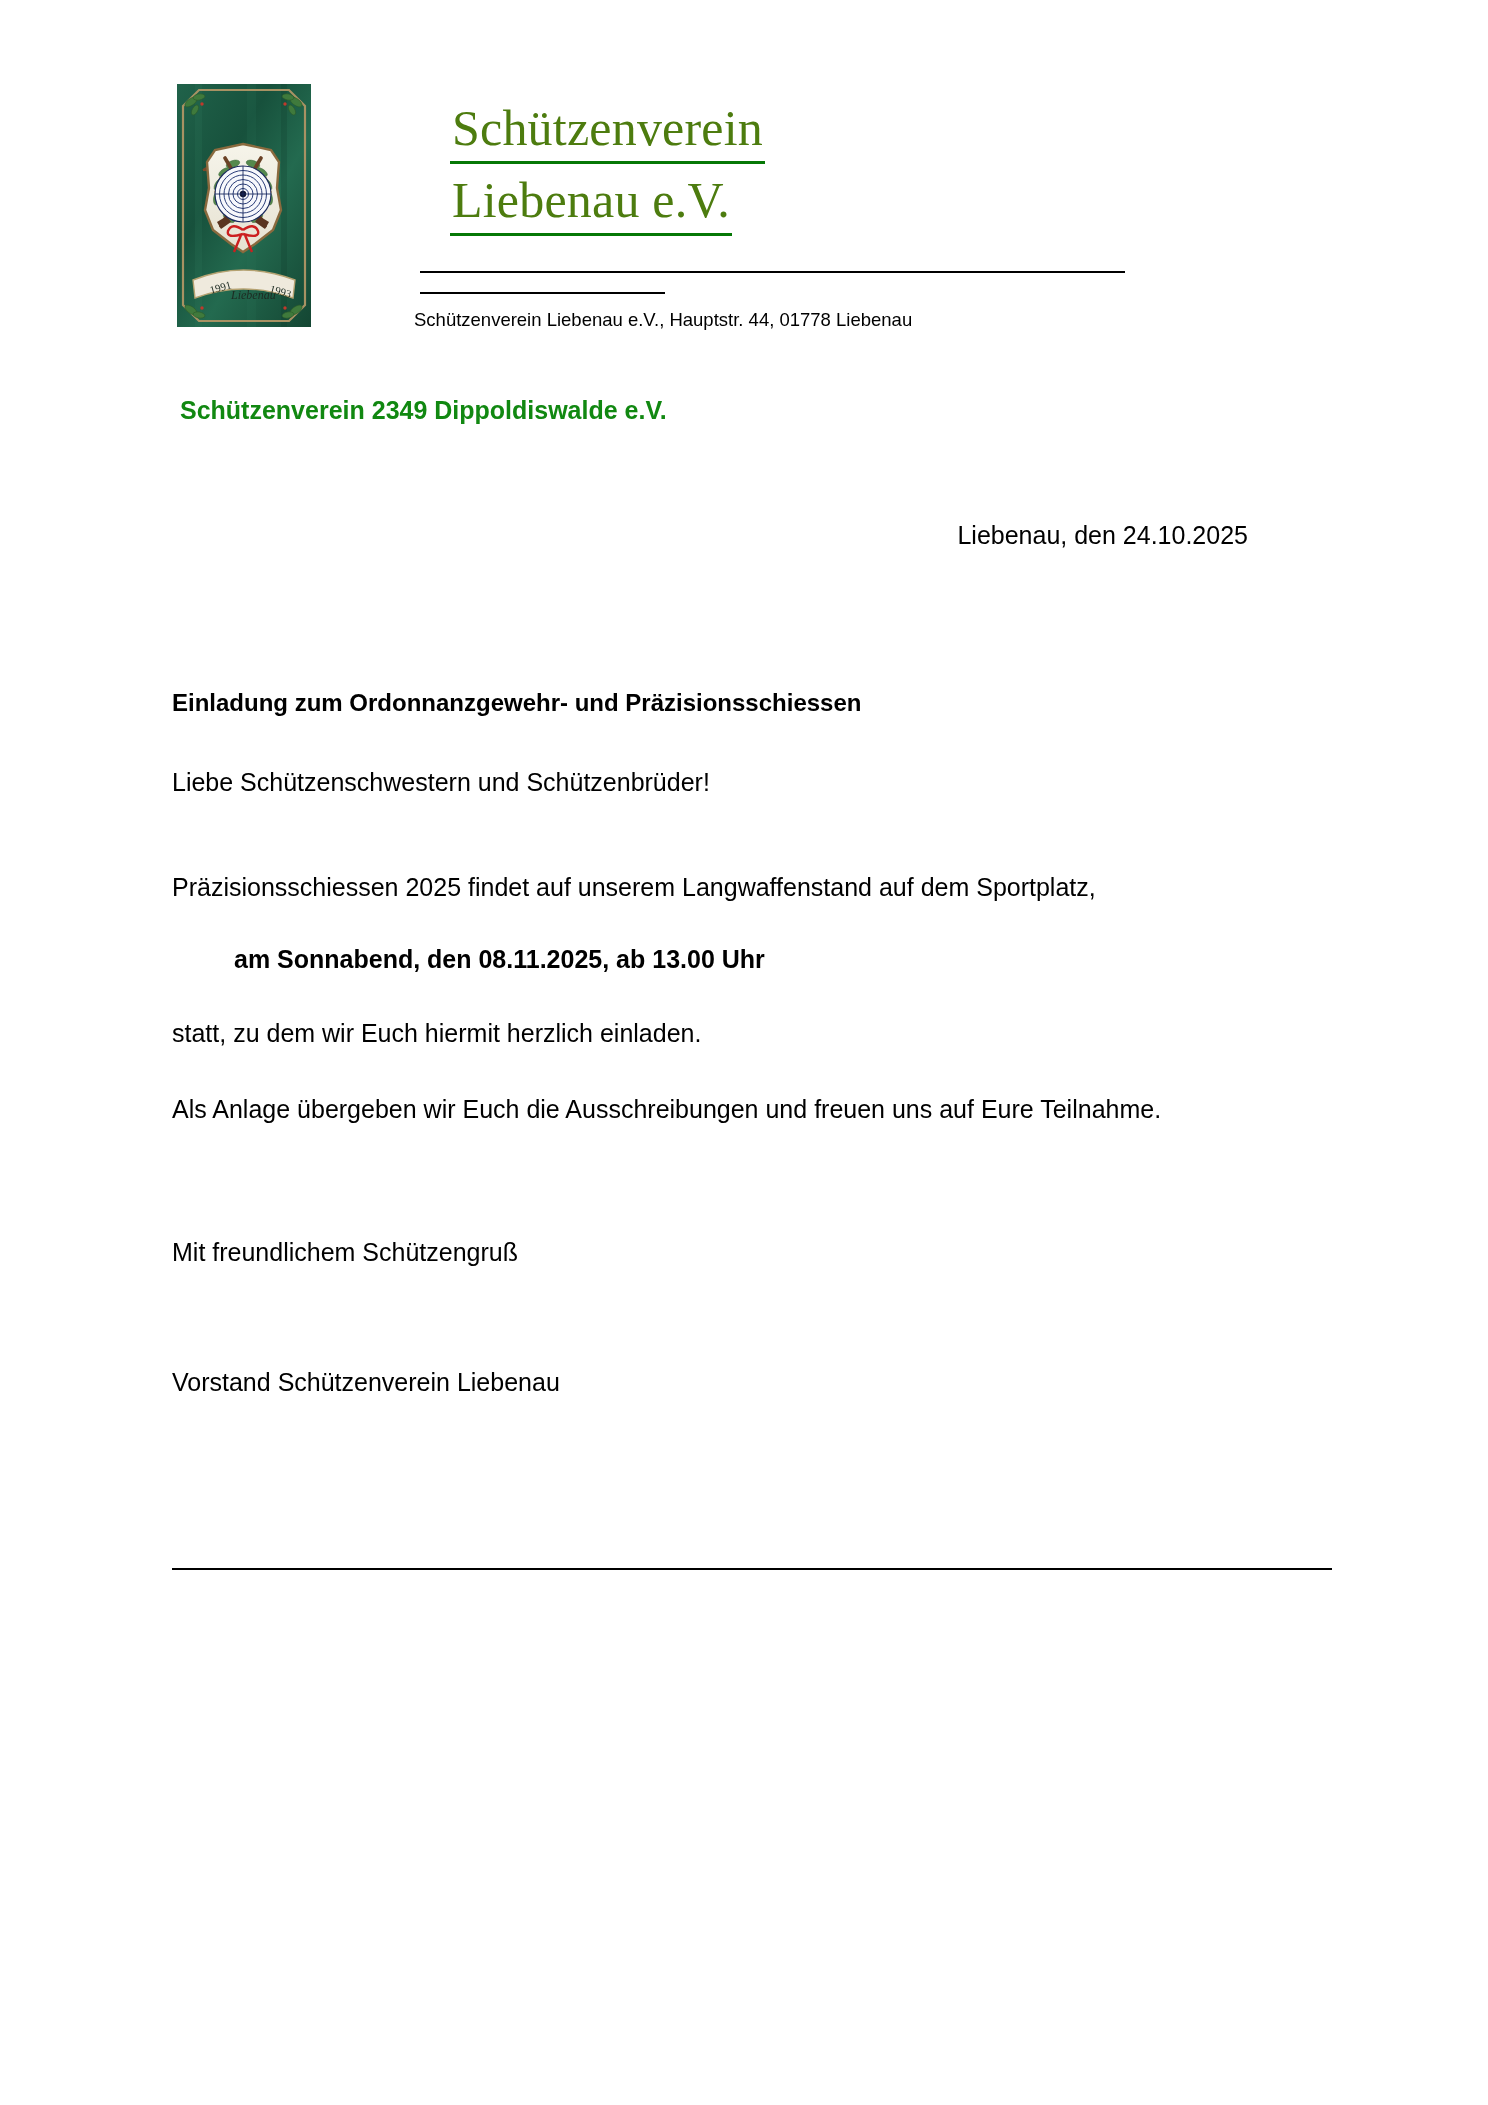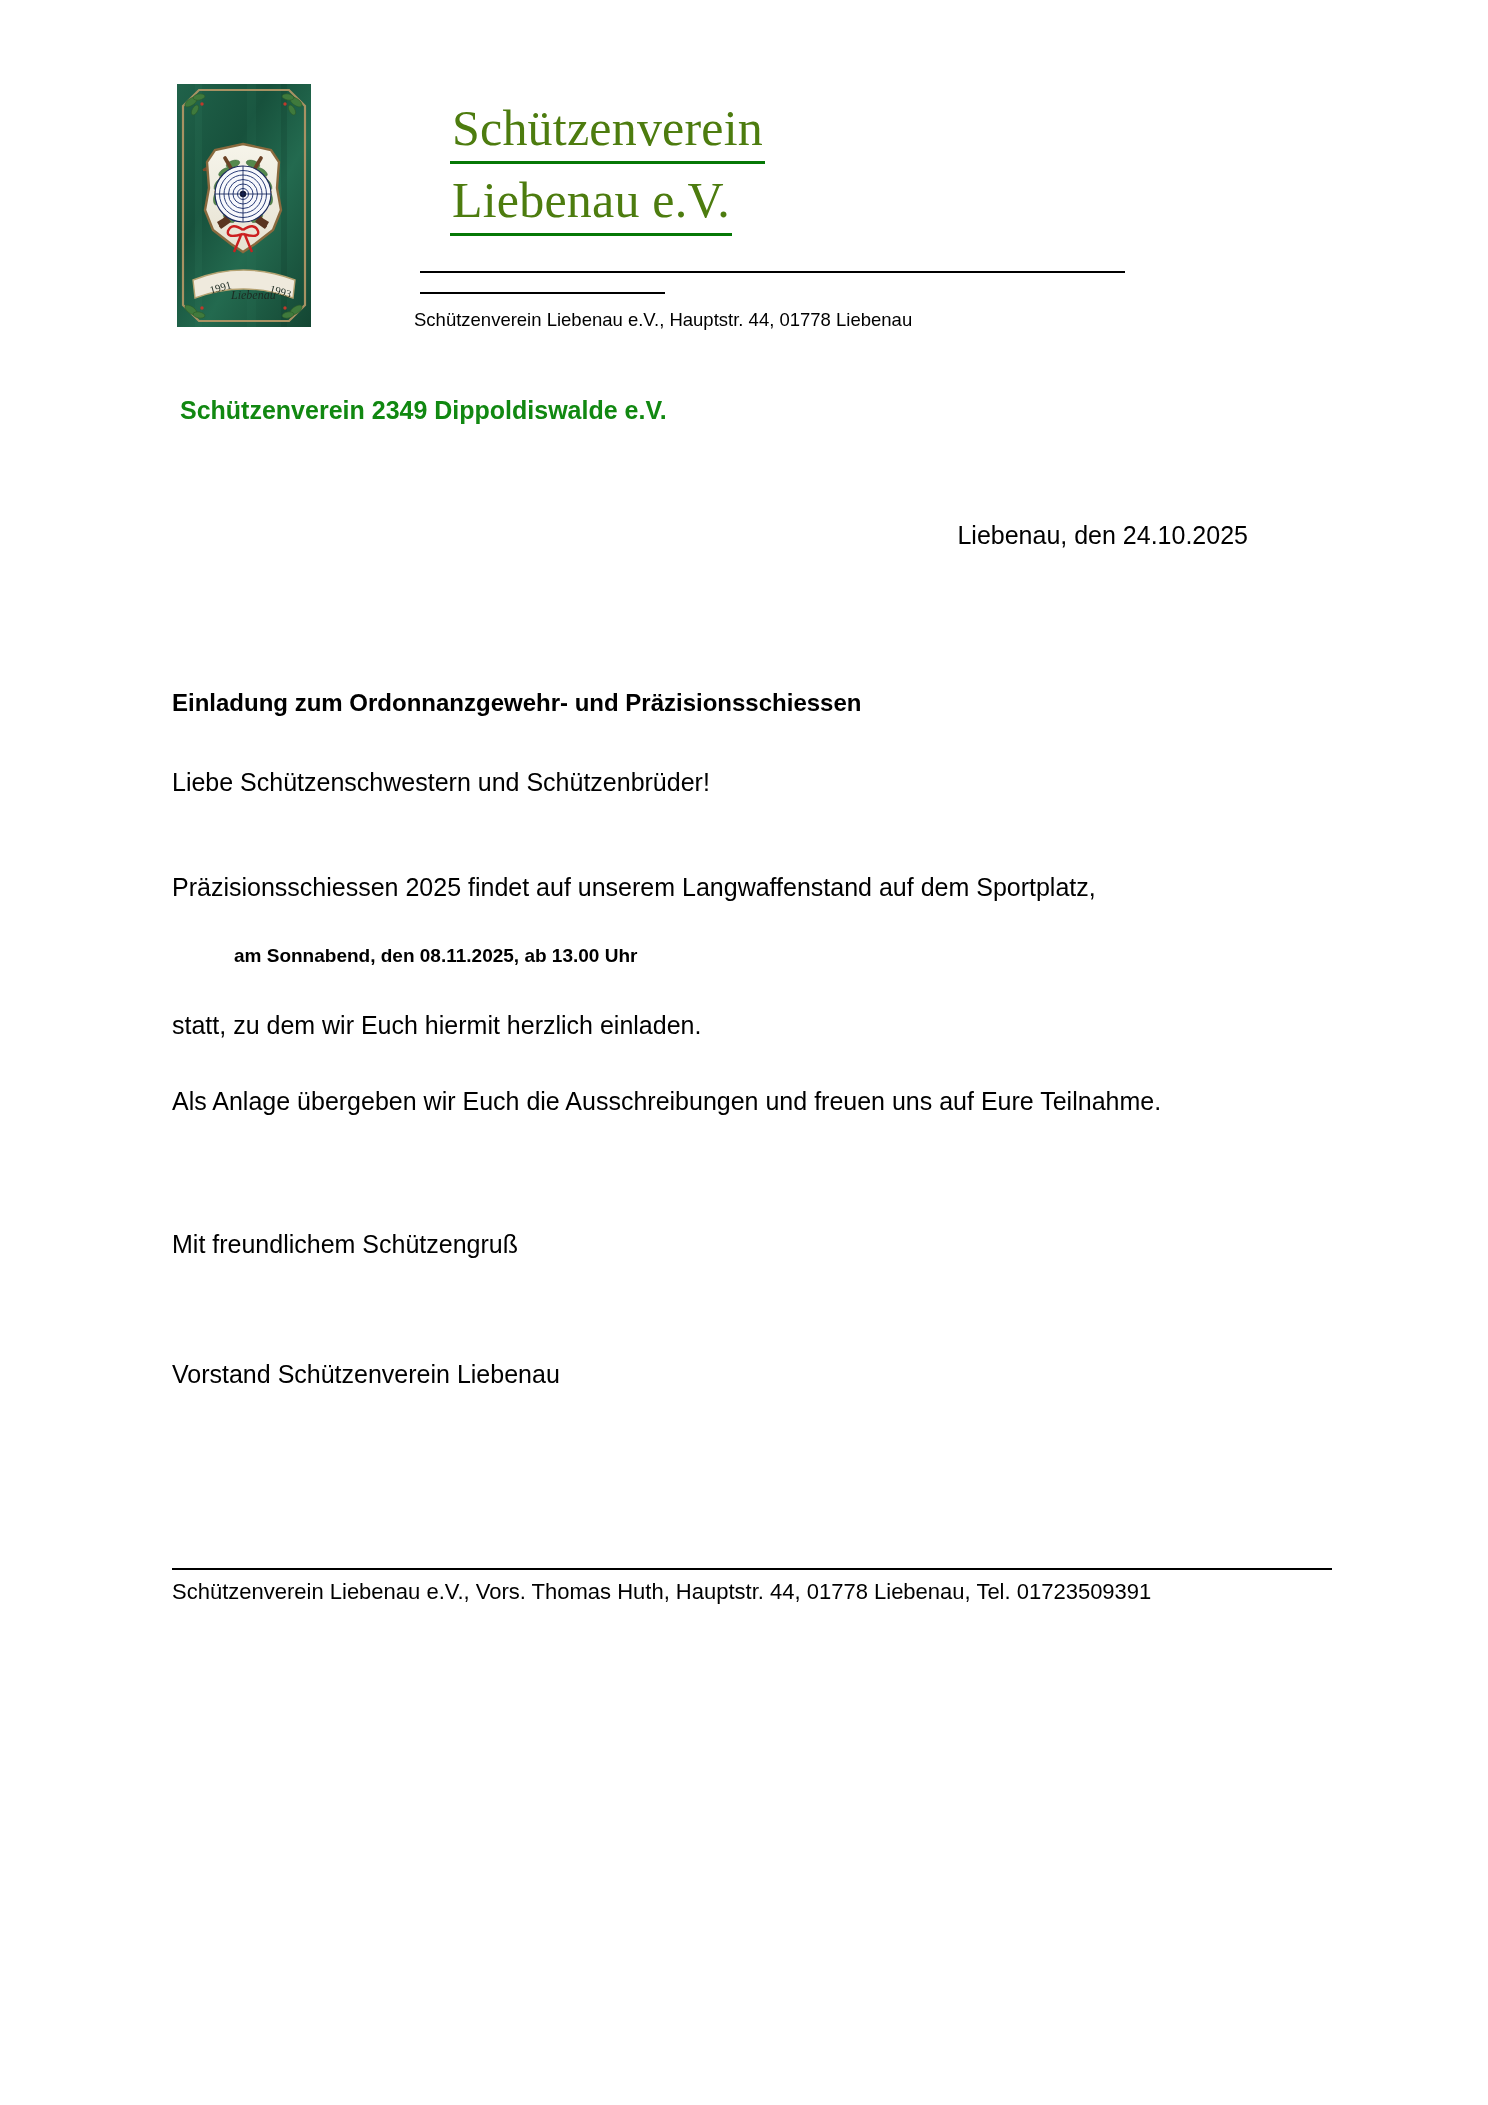--- a/index.html
+++ b/index.html
@@ -127,21 +127,21 @@
     margin: 49px 0 0 0;
     white-space: nowrap;
   }
   .para {
     font-size: 25px;
     line-height: 1.28;
     margin: 73px 0 0 0;
   }
   .para .ln { display: block; white-space: nowrap; }
   .event-line {
-    font-size: 19px;
+    font-size: 25px;
     font-weight: bold;
     line-height: 1.25;
     margin: 41px 0 0 62px;
     white-space: nowrap;
   }
   .para-statt {
     font-size: 25px;
     line-height: 1.28;
     margin: 41px 0 0 0;
     white-space: nowrap;
@@ -339,15 +339,14 @@
       <span class="ln">Als Anlage übergeben wir Euch die Ausschreibungen</span>
       <span class="ln">und freuen uns auf Eure Teilnahme.</span>
     </p>
 
     <p class="closing">Mit freundlichem Schützengruß</p>
 
     <p class="signature">Vorstand Schützenverein Liebenau</p>
   </div>
 
   <div class="footer-rule"></div>
-  <div class="footer-text">Schützenverein Liebenau e.V.,  Vors. Thomas Huth, Hauptstr. 44,  01778 Liebenau,  Tel. 01723509391</div>
 
 </div>
 
 </body></html>

